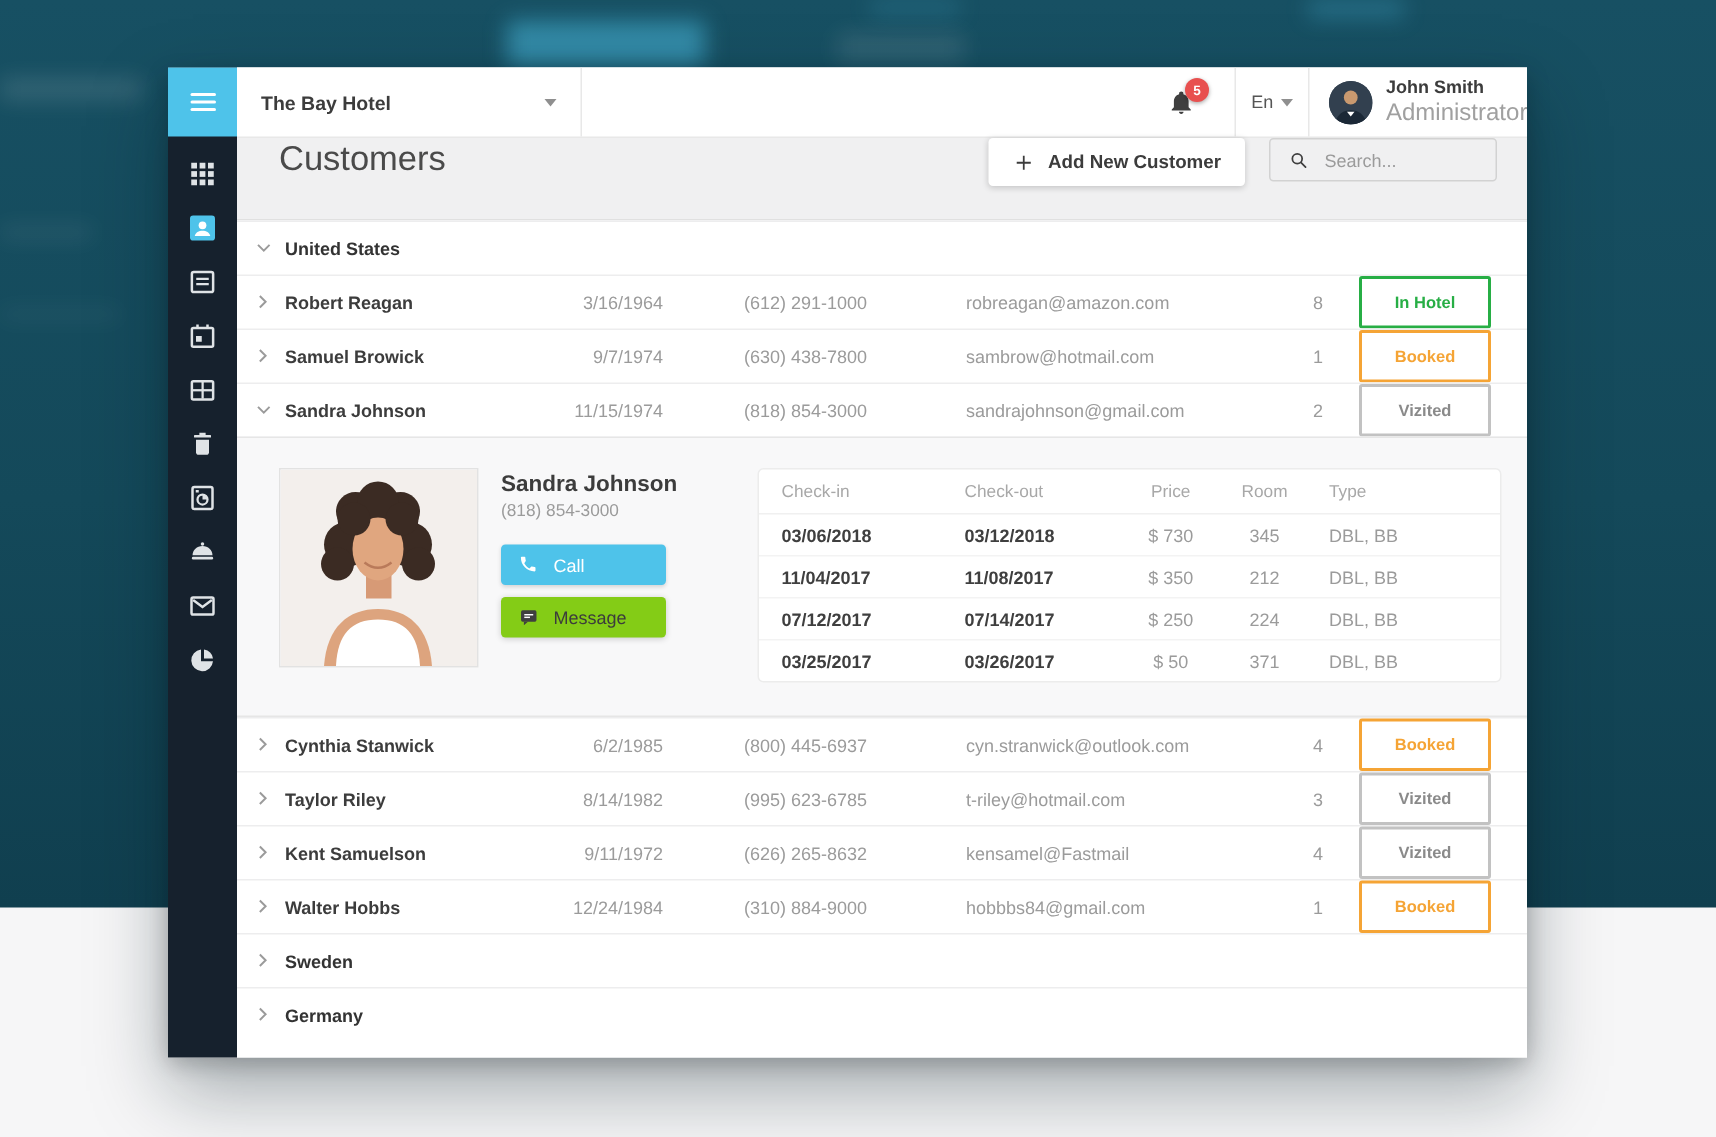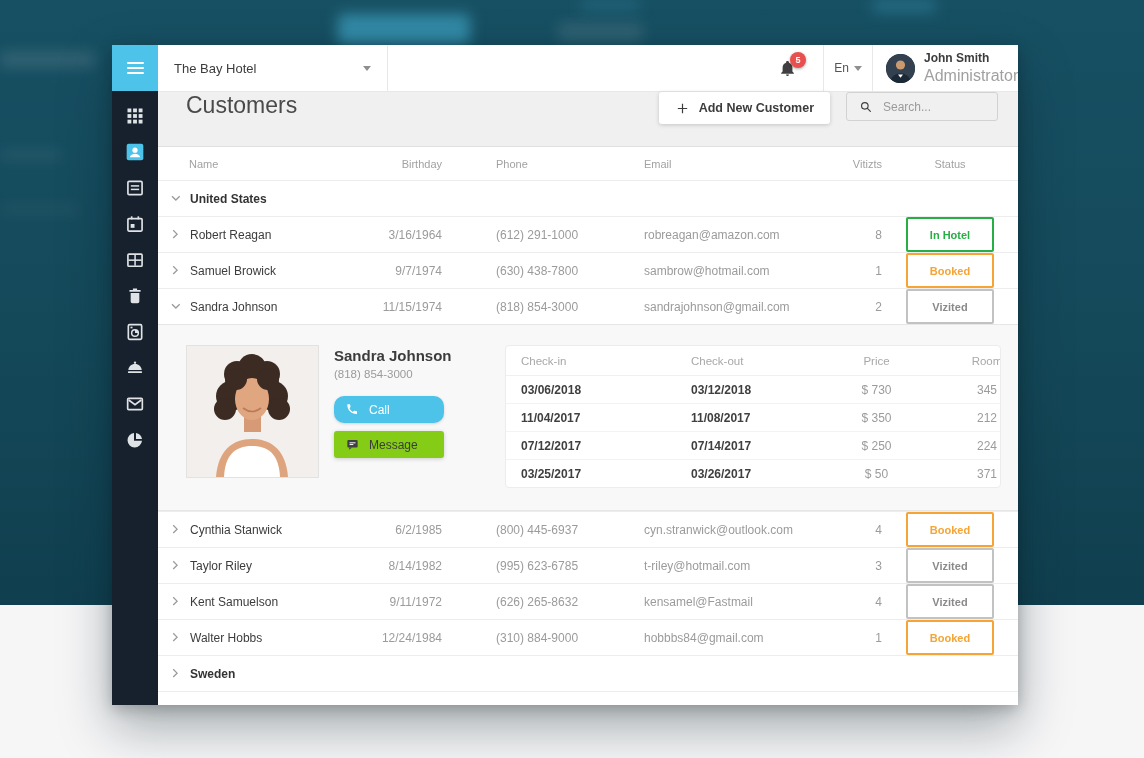--- a/index.html
+++ b/index.html
@@ -31,21 +31,21 @@
   .side-item svg{width:20px;height:20px;display:block;}
 
   
   .main{flex:1;display:flex;flex-direction:column;min-width:0;overflow:hidden;background:#fff;}
 
   
   .topbar{height:46px;background:#fff;display:flex;align-items:center;
     border-bottom:1px solid #e8e8e8;flex-shrink:0;}
   .hotel{width:230px;height:100%;display:flex;align-items:center;justify-content:space-between;
     padding:0 16px;border-right:1px solid #e8e8e8;box-sizing:border-box;cursor:pointer;}
-  .hotel-name{font-size:13px;font-weight:normal;color:#3c3c3c;}
+  .hotel-name{font-size:13px;font-weight:bold;color:#3c3c3c;}
   .caret{width:0;height:0;border-left:4.5px solid transparent;border-right:4.5px solid transparent;
     border-top:5px solid #8f8f8f;}
   .top-spacer{flex:1;}
   .bell-wrap{position:relative;width:72px;height:100%;display:flex;align-items:center;
     justify-content:center;cursor:pointer;}
   .bell-wrap svg{width:19px;height:19px;}
   .bell-badge{position:absolute;top:7px;right:17px;min-width:16px;height:16px;border-radius:50%;
     background:#e8504f;color:#fff;font-size:9px;font-weight:bold;display:flex;align-items:center;
     justify-content:center;box-shadow:0 1px 3px rgba(0,0,0,.35);}
   .top-divider{width:1px;height:46px;background:#e8e8e8;}
@@ -75,21 +75,21 @@
   
   .grid-row{display:grid;grid-template-columns:184px 100px 202px 178px 60px 1fr;align-items:center;}
   .thead{height:33px;font-size:11px;color:#a2a2a2;flex-shrink:0;}
   .c-name{padding-left:31px;}
   .c-bday{text-align:right;}
   .c-phone{padding-left:54px;}
   .c-visits{text-align:right;}
   .c-status{display:flex;justify-content:center;}
   .row{height:35px;border-top:1px solid #ededee;font-size:12px;color:#9b9b9b;cursor:pointer;
     background:#fff;flex-shrink:0;}
-  .row .name-cell{color:#3c3c3c;display:flex;align-items:center;gap:11px;padding-left:13px;}
+  .row .name-cell{color:#3c3c3c;display:flex;align-items:center;gap:11px;padding-left:13px;font-weight:bold;}
   .group-row{height:35px;border-top:1px solid #ededee;display:flex;align-items:center;gap:11px;
     padding-left:13px;font-size:12px;font-weight:bold;color:#333;cursor:pointer;background:#fff;flex-shrink:0;}
   .chev{width:8px;height:12px;display:flex;align-items:center;justify-content:center;flex-shrink:0;}
   .chev svg{width:7px;height:11px;display:block;}
   .chev.down svg{transform:rotate(90deg);}
   .badge{width:88px;height:35px;border:2px solid;border-radius:2px;display:flex;align-items:center;
     justify-content:center;font-size:11px;font-weight:bold;box-sizing:border-box;background:#fff;cursor:pointer;}
   .badge-green{border-color:#27ae45;color:#27ae45;}
   .badge-orange{border-color:#f5a435;color:#f5a435;}
   .badge-plain{border-color:#c2c2c2;color:#8a8a8a;}
@@ -99,27 +99,27 @@
     display:flex;padding:20px 17px 22px 28px;flex-shrink:0;}
   .photo-card{width:133px;height:133px;background:#fff;border:1px solid #e2e2e2;
     box-sizing:border-box;flex-shrink:0;overflow:hidden;}
   .photo-card svg{display:block;width:131px;height:131px;}
   .d-info{margin-left:15px;width:153px;padding-top:2px;flex-shrink:0;}
   .d-name{font-size:15px;font-weight:bold;color:#3c3c3c;}
   .d-phone{font-size:11.5px;color:#9b9b9b;margin-top:4px;}
   .btn-call,.btn-msg{width:110px;height:27px;border:none;border-radius:3px;display:flex;
     align-items:center;gap:10px;padding:0 12px;font-size:12px;cursor:pointer;font-family:inherit;
     box-sizing:border-box;}
-  .btn-call{margin-top:16px;background:#4ec3ea;color:#fff;box-shadow:0 1px 3px rgba(0,0,0,.15);border-radius:10px;}
+  .btn-call{margin-top:16px;background:#4ec3ea;color:#fff;box-shadow:0 1px 3px rgba(0,0,0,.15);}
   .btn-msg{margin-top:8px;background:#84cc16;color:#3c3c3c;box-shadow:0 1px 4px rgba(0,0,0,.18);}
   .btn-call svg,.btn-msg svg{width:13px;height:13px;flex-shrink:0;}
   .stays{margin-left:18px;flex:1;background:#fff;border:1px solid #ececec;border-radius:4px;
     align-self:flex-start;overflow:hidden;}
   .stays-grid{display:grid;grid-template-columns:122px 100px 75px 50px 1fr;padding:0 15px;
-    align-items:center;gap:48px;}
+    align-items:center;}
   .stays-head{height:29px;font-size:11.5px;color:#a8a8a8;border-bottom:1px solid #f0f0f0;}
   .stay-row{height:27px;font-size:12px;color:#9b9b9b;border-bottom:1px solid #f3f3f3;}
   .stay-row:last-child{border-bottom:none;}
   .sc-date{color:#3f3f3f;font-weight:bold;}
   .sc-right{text-align:center;}
   .sc-type{padding-left:18px;}
 </style>
 </head>
 <body>
 
@@ -270,28 +270,20 @@
       </button>
       <div class="search-box">
         <svg viewBox="0 0 24 24">
             <circle cx="10" cy="10" r="5.6" fill="none" stroke="#3f3f3f" stroke-width="2"></circle>
             <path d="M14.4 14.4L19.5 19.5" stroke="#3f3f3f" stroke-width="2" stroke-linecap="round"></path>
           </svg>
         <input class="search-input" placeholder="Search..." style="">
       </div>
     </div>
 
-    <div class="grid-row thead">
-      <div class="c-name">Name</div>
-      <div class="c-bday">Birthday</div>
-      <div class="c-phone">Phone</div>
-      <div>Email</div>
-      <div class="c-visits">Vitizts</div>
-      <div class="c-status">Status</div>
-    </div>
 
     <div class="group-row">
       <span class="chev down">
           <svg viewBox="0 0 8 12">
             <path d="M1.4 1.2l4.4 4.4-4.4 4.4" stroke="#9b9b9b" stroke-width="1.5" fill="none"></path>
           </svg>
         </span>
       <span>United States</span>
     </div>
 

